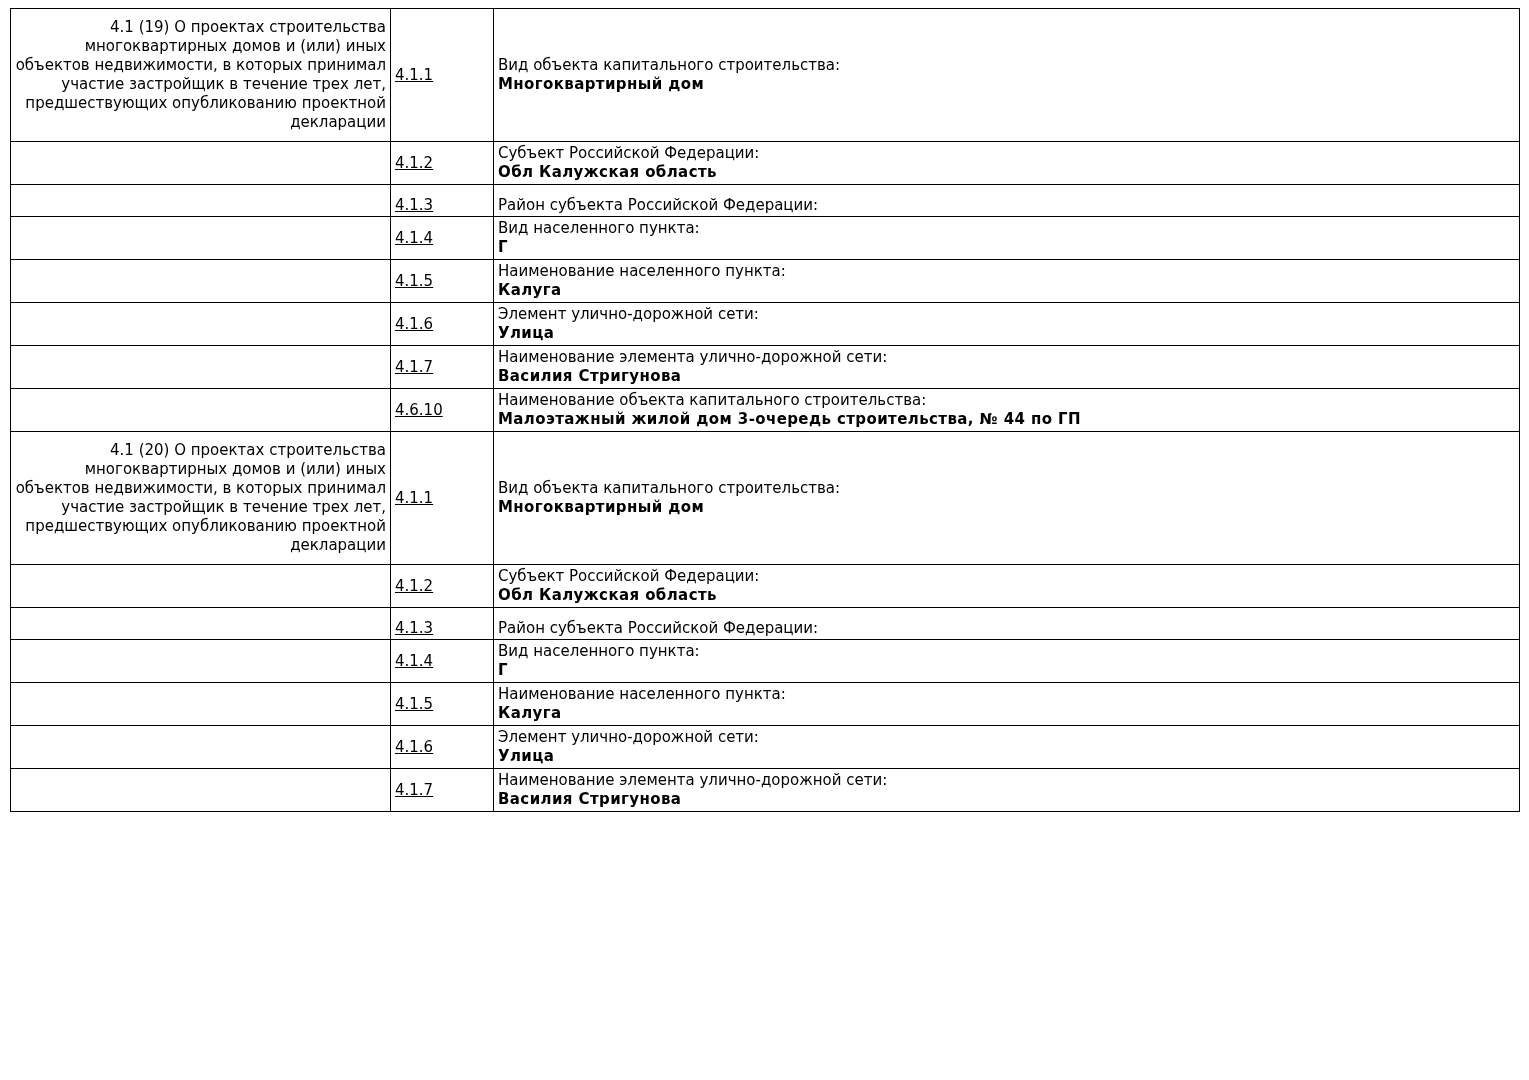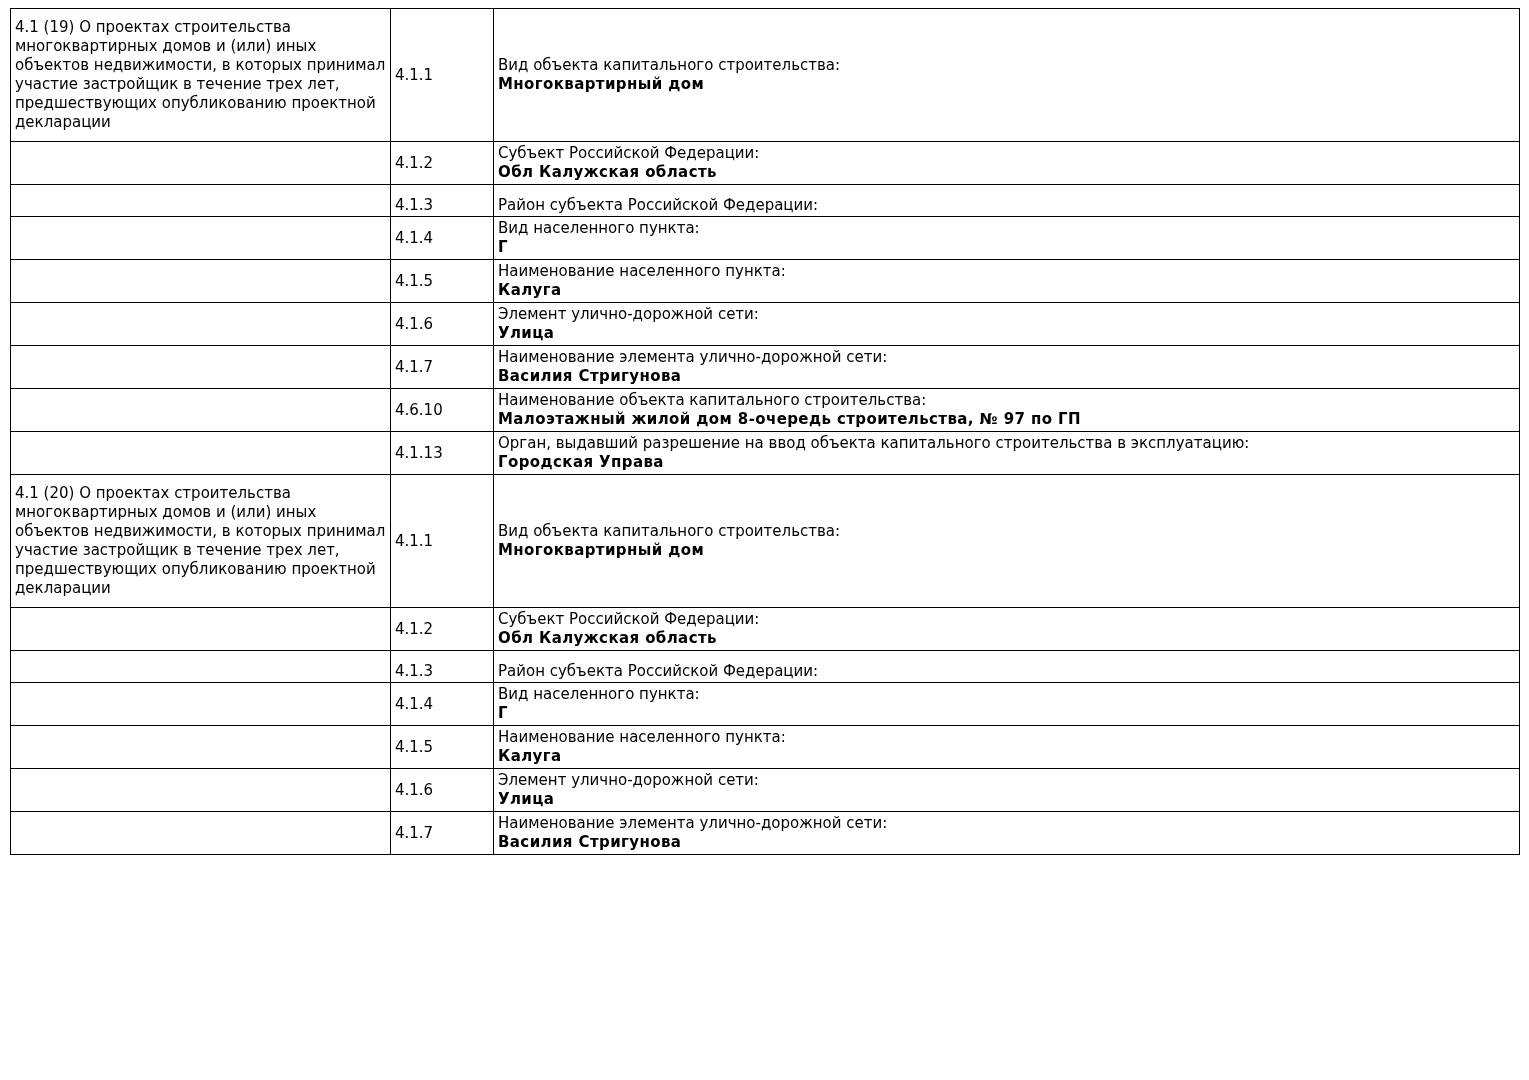--- a/index.html
+++ b/index.html
@@ -25,24 +25,26 @@
     vertical-align: middle;
     line-height: 19px;
     overflow: hidden;
   }
   col.c-title { width: 380px; }
   col.c-code  { width: 103px; }
   col.c-content { width: 1026px; }
   td.title-cell {
     vertical-align: top;
     padding: 2px 3px;
+    text-align: right;
   }
   td.code-cell {
     vertical-align: middle;
     padding-left: 3px;
+    text-decoration: underline;
   }
   td.content-cell {
     vertical-align: middle;
     padding-left: 5px;
   }
   tr.section-first-row { height: 133px; }
   tr.single-line-row td { padding-top: 11px; padding-bottom: 1px; }
   .label { font-weight: normal; }
   .value {
     font-weight: bold;
@@ -116,29 +118,21 @@
         <td class="content-cell">
           <div class="label">Наименование элемента улично-дорожной сети:</div>
           <div class="value">Василия Стригунова</div>
         </td>
       </tr>
       <tr>
         <td class="title-cell"></td>
         <td class="code-cell">4.6.10</td>
         <td class="content-cell">
           <div class="label">Наименование объекта капитального строительства:</div>
-          <div class="value">Малоэтажный жилой дом 8-очередь строительства, № 97 по ГП</div>
-        </td>
-      </tr>
-      <tr>
-        <td class="title-cell"></td>
-        <td class="code-cell">4.1.13</td>
-        <td class="content-cell">
-          <div class="label">Орган, выдавший разрешение на ввод объекта капитального строительства в эксплуатацию:</div>
-          <div class="value">Городская Управа</div>
+          <div class="value">Малоэтажный жилой дом 3-очередь строительства, № 44 по ГП</div>
         </td>
       </tr>
       <tr class="section-first-row">
         <td class="title-cell">4.1 (20) О проектах строительства многоквартирных домов и (или) иных объектов недвижимости, в которых принимал участие застройщик в течение трех лет, предшествующих опубликованию проектной декларации</td>
         <td class="code-cell">4.1.1</td>
         <td class="content-cell">
           <div class="label">Вид объекта капитального строительства:</div>
           <div class="value">Многоквартирный дом</div>
         </td>
       </tr>

